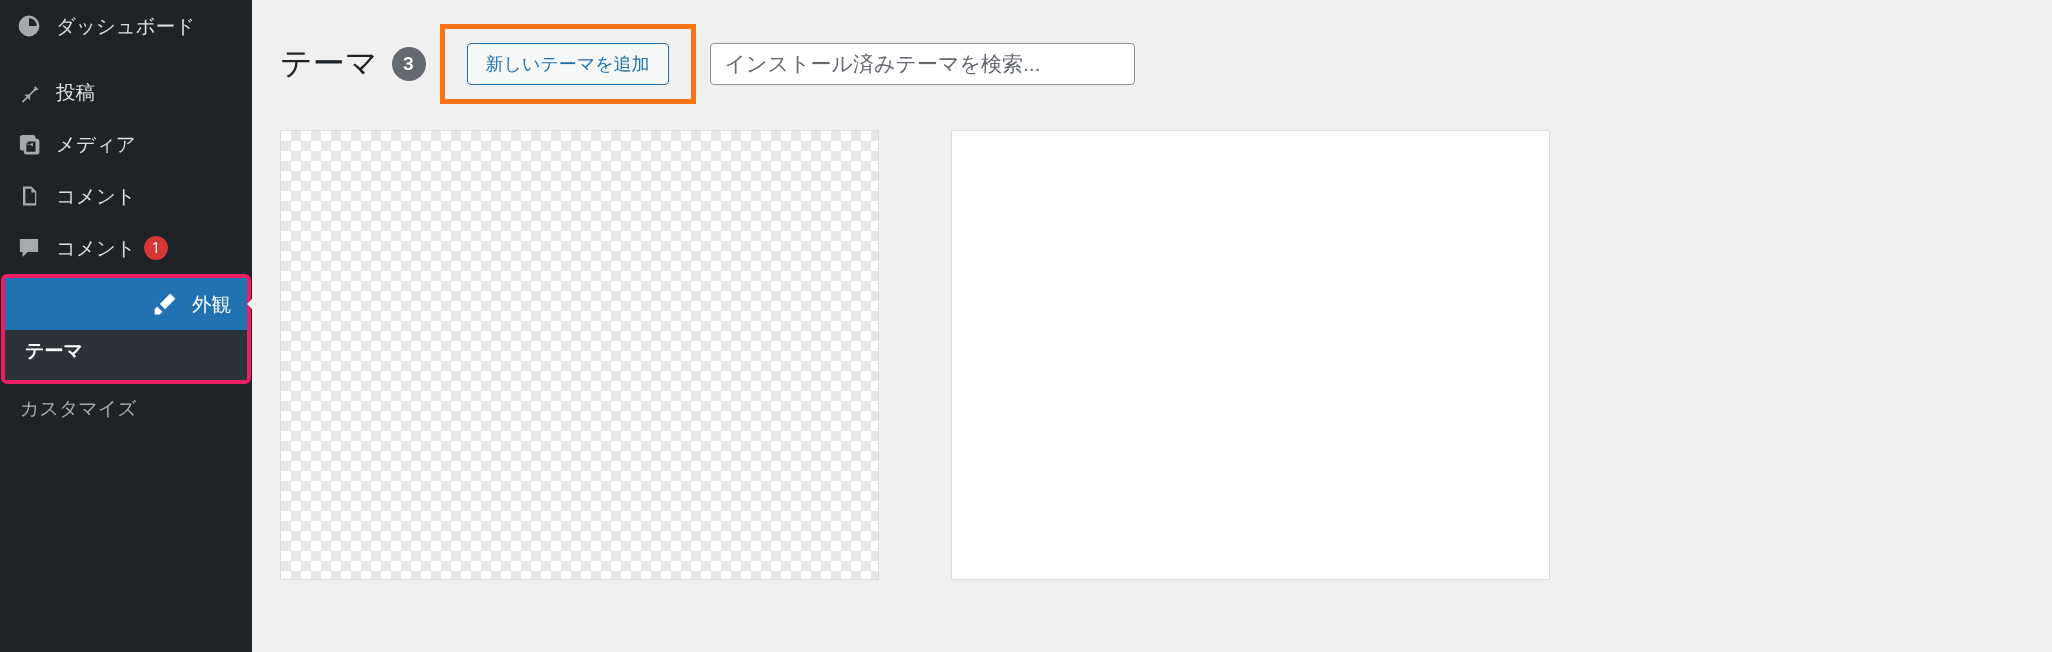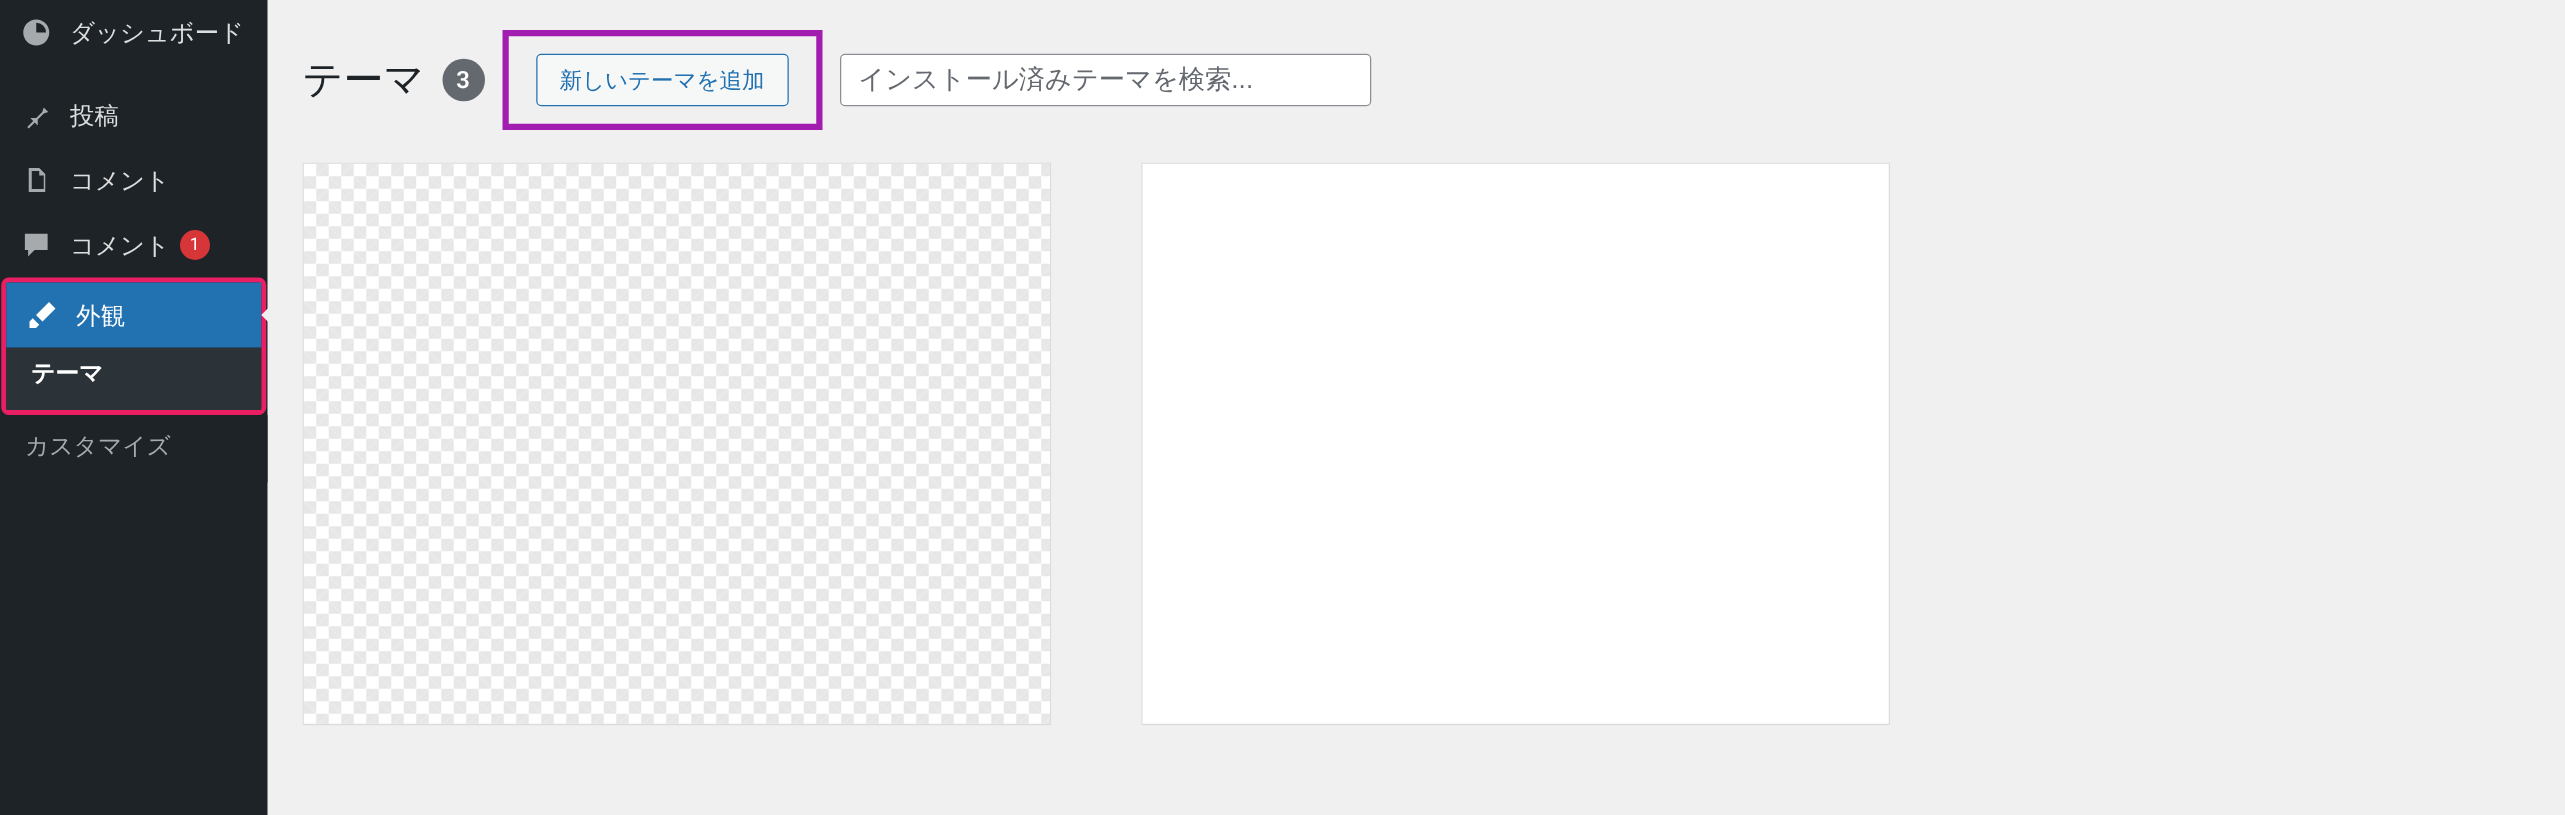--- a/index.html
+++ b/index.html
@@ -8,40 +8,41 @@
       background: #f0f0f1;
       color: #3c434a;
       display: flex;
       width: 2052px;
       height: 652px;
       overflow: hidden;
     }
 
     
     .sidebar {
-      width: 214px;
+      width: 252px;
       background: #1d2327;
       color: #fff;
       flex-shrink: 0;
       display: flex;
       flex-direction: column;
     }
     .sidebar-item {
       display: flex;
       align-items: center;
       height: 52px;
       padding: 0 16px;
       color: #ffffffd9;
       font-size: 19.5px;
       cursor: pointer;
     }
     .sidebar-item.active {
       background: #2271b1;
       color: #fff;
       position: relative;
+      justify-content: flex-end;
     }
     .sidebar-item.active::after {
       content: '';
       position: absolute;
       right: -10px;
       top: 50%;
       transform: translateY(-50%);
       width: 0;
       height: 0;
       border-top: 10px solid transparent;
@@ -89,21 +90,21 @@
       font-weight: 600;
     }
 
     
     .hl-sidebar-group {
       border: 4px solid #e91e63;
       border-radius: 6px;
       margin: 0 1px;
     }
     .hl-button {
-      border: 5px solid #a21caf;
+      border: 5px solid #f97316;
       border-radius: 0;
       padding: 14px 22px;
       display: inline-flex;
       align-items: center;
     }
 
     
     .main {
       flex: 1;
       padding: 24px 28px;
@@ -195,20 +196,28 @@
 
   <div class="sidebar-item">
     <span class="sidebar-icon">
       <svg viewBox="0 0 20 20" width="24" height="24">
           <path d="M12 2l6 6-3 1-4 4v4l-2-2-4 4-1-1 4-4-2-2h4l4-4 1-3z"></path>
         </svg>
     </span>
     <span>投稿</span>
   </div>
 
+  <div class="sidebar-item">
+    <span class="sidebar-icon">
+      <svg viewBox="0 0 20 20" width="26" height="26">
+          <path d="M5 3a2 2 0 00-2 2v8a2 2 0 002 2h1v1a2 2 0 002 2h8a2 2 0 002-2V8a2 2 0 00-2-2h-1V5a2 2 0 00-2-2H5zm2 5h8v8H8v-7l5 3V9l-4 2V8z"></path>
+        </svg>
+    </span>
+    <span>メディア</span>
+  </div>
 
   <div class="sidebar-item">
     <span class="sidebar-icon">
       <svg viewBox="0 0 20 20" width="24" height="24">
           <path d="M5 2h7l4 4v12H5V2zm2 2v12h8V7h-3V4H7z"></path>
         </svg>
     </span>
     <span>コメント</span>
   </div>
 

